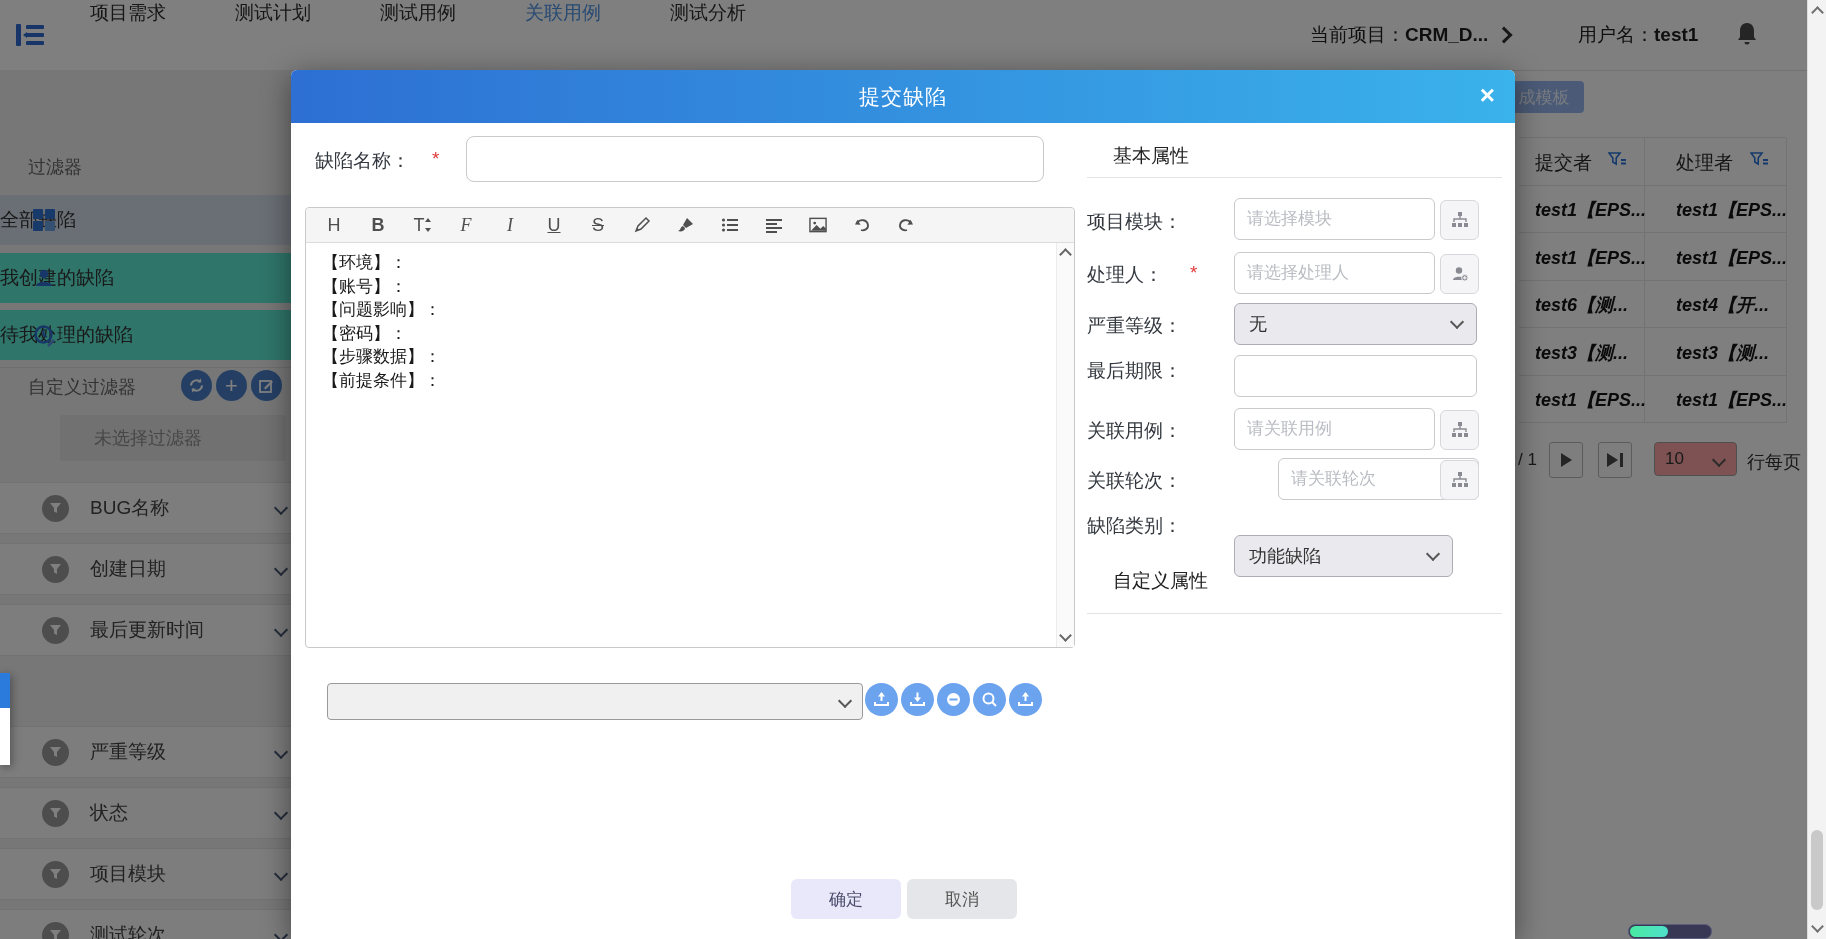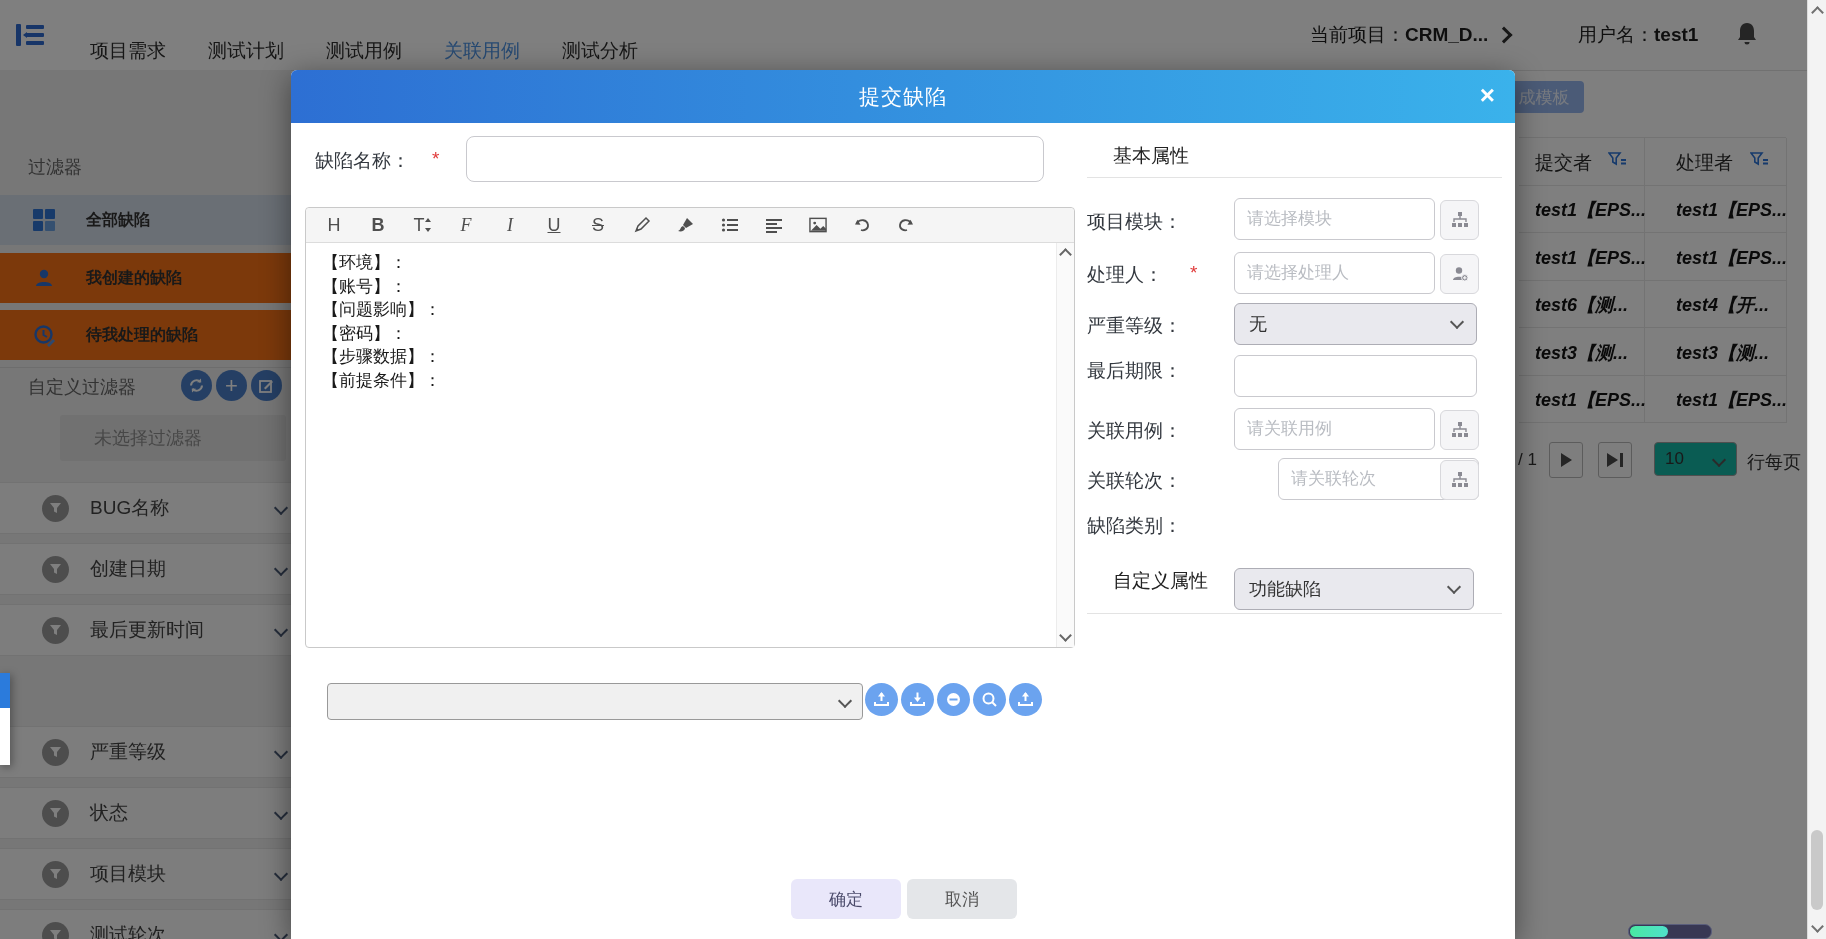--- a/index.html
+++ b/index.html
@@ -5,36 +5,36 @@
   html,body{margin:0;padding:0;background:#888;}
   .screen{position:relative;width:1826px;height:939px;overflow:hidden;
     font-family:"Liberation Sans","DejaVu Sans",sans-serif;background:#fff;}
   .abs{position:absolute;}
 
   
   .page{position:absolute;inset:0;background:#fff;}
 
   
   .topnav{position:absolute;left:0;top:0;width:1826px;height:70px;background:#fff;border-bottom:1px solid #e3e3e3;}
-  .nav-items{position:absolute;left:90px;top:16px;height:70px;display:flex;align-items:center;gap:42px;}
+  .nav-items{position:absolute;left:90px;top:0;height:70px;display:flex;gap:69px;}
   .nav-item{font-size:19px;color:#2f2f2f;white-space:nowrap;cursor:pointer;}
   .nav-item.active{color:#4f94e5;}
   .burger{position:absolute;left:16px;top:24px;width:28px;height:22px;}
   .burger .vbar{position:absolute;left:0;top:0;width:5px;height:22px;background:#2e6bd0;border-radius:1px;}
   .burger .hbar{position:absolute;left:10px;width:18px;height:4px;background:#2e6bd0;border-radius:1px;}
   .burger .tri{position:absolute;left:7px;top:8px;width:0;height:0;border-top:3px solid transparent;border-bottom:3px solid transparent;border-right:4px solid #2e6bd0;}
   .nav-right-label{font-size:19px;color:#1f1f1f;white-space:nowrap;}
   .proj-chev{display:inline-block;width:9px;height:9px;border-top:3px solid #2f2f2f;border-right:3px solid #2f2f2f;transform:rotate(45deg);margin-left:10px;}
 
   
   .sidebar{position:absolute;left:0;top:70px;width:291px;height:869px;background:#eeeeee;}
   .sb-title{position:absolute;left:28px;font-size:18px;color:#666;}
-  .preset-row{position:absolute;left:0;width:291px;height:50px;display:flex;align-items:center;cursor:pointer;background:#f97316;}
+  .preset-row{position:absolute;left:0;width:291px;height:50px;display:flex;align-items:center;cursor:pointer;background:#5eead4;}
   .preset-row.sel{background:#d5deea;}
-  .preset-label{font-size:16px;color:#333;margin-left:86px;font-weight:bold;}
+  .preset-label{font-size:19px;color:#333;}
   .preset-icon{position:absolute;left:33px;top:14px;width:22px;height:22px;}
   .grid-ic{display:grid;grid-template-columns:10px 10px;grid-template-rows:10px 10px;gap:2px;}
   .grid-ic div{background:#2f74d4;border-radius:1px;}
   .grid-ic div:nth-child(4){background:#6aa0e0;}
   .divider-h{position:absolute;background:#dadada;height:1px;}
   .circle-btn{width:31px;height:31px;border-radius:50%;background:#4a7fc9;display:flex;align-items:center;justify-content:center;color:#fff;cursor:pointer;}
   .nofilter{position:absolute;left:60px;top:345px;width:226px;height:46px;background:#e2e2e2;border-radius:3px;
     font-size:18px;color:#8f8f8f;display:flex;align-items:center;padding-left:34px;box-sizing:border-box;}
   .filter-row{position:absolute;left:0;width:291px;height:50px;background:#fafafa;border-top:1px solid #e4e4e4;border-bottom:1px solid #e4e4e4;
     display:flex;align-items:center;cursor:pointer;}
@@ -48,21 +48,21 @@
   .tbl-cell{font-size:18px;font-weight:700;color:#141414;white-space:nowrap;font-style:italic;}
   .tmpl-btn{position:absolute;left:1504px;top:81px;width:80px;height:32px;background:#97b7ef;border-radius:4px;
     display:flex;align-items:center;justify-content:center;font-size:17px;color:#eef4ff;cursor:pointer;}
 
   
   .pg-text{font-size:17px;color:#333;}
   .pg-btn{position:absolute;top:442px;width:32px;height:34px;border:1px solid #b9b9b9;border-radius:3px;background:#fdfdfd;
     display:flex;align-items:center;justify-content:center;cursor:pointer;}
   .tri-right{width:0;height:0;border-top:7px solid transparent;border-bottom:7px solid transparent;border-left:11px solid #4a4a4a;}
   .tri-bar{width:3px;height:14px;background:#4a4a4a;margin-left:2px;}
-  .pg-select{position:absolute;left:1654px;top:442px;width:83px;height:34px;border:1px solid #9f9f9f;border-radius:4px;background:#14b8a6;
+  .pg-select{position:absolute;left:1654px;top:442px;width:83px;height:34px;border:1px solid #9f9f9f;border-radius:4px;background:#fca5a5;
     display:flex;align-items:center;padding-left:10px;box-sizing:border-box;font-size:17px;color:#333;cursor:pointer;}
   .chev-dn{display:inline-block;width:8px;height:8px;border-right:2px solid #555;border-bottom:2px solid #555;transform:rotate(45deg);}
 
   
   .overlay{position:absolute;inset:0;background:rgba(0,0,0,0.50);z-index:20;}
 
   
   .edge-pop{position:absolute;left:0;top:673px;width:10px;z-index:60;box-shadow:2px 2px 8px rgba(0,0,0,.35);}
   .edge-pop .b{height:35px;background:#2b7bdc;}
   .edge-pop .w{height:57px;background:#ffffff;}
@@ -542,21 +542,21 @@
       <svg width="18" height="18" viewBox="0 0 18 18">
           <rect x="7" y="1" width="4" height="4" fill="#8a8a93"></rect>
           <path d="M9 5 V8 M3 11 V8 H15 V11 M3 8 H15" stroke="#8a8a93" stroke-width="1.4" fill="none"></path>
           <rect x="1" y="12" width="4" height="4" fill="#8a8a93"></rect>
           <rect x="7" y="12" width="4" height="4" fill="#8a8a93"></rect>
           <rect x="13" y="12" width="4" height="4" fill="#8a8a93"></rect>
         </svg>
     </div>
 
     <span class="abs fld-label" style="left:796px;top:443px">缺陷类别：</span>
-    <div class="abs fake-select" style="left:943px;top:456px;width:240px;height:42px">
+    <div class="abs fake-select" style="left:943px;top:423px;width:219px;height:42px">
       <span>功能缺陷</span>
       <span class="chev-dn"></span>
     </div>
 
     <span class="sec-title" style="top:498px">自定义属性</span>
     <div class="panel-rule" style="top:543px"></div>
   </div>
 
   <div class="os-scroll">
     <span class="up"></span>

